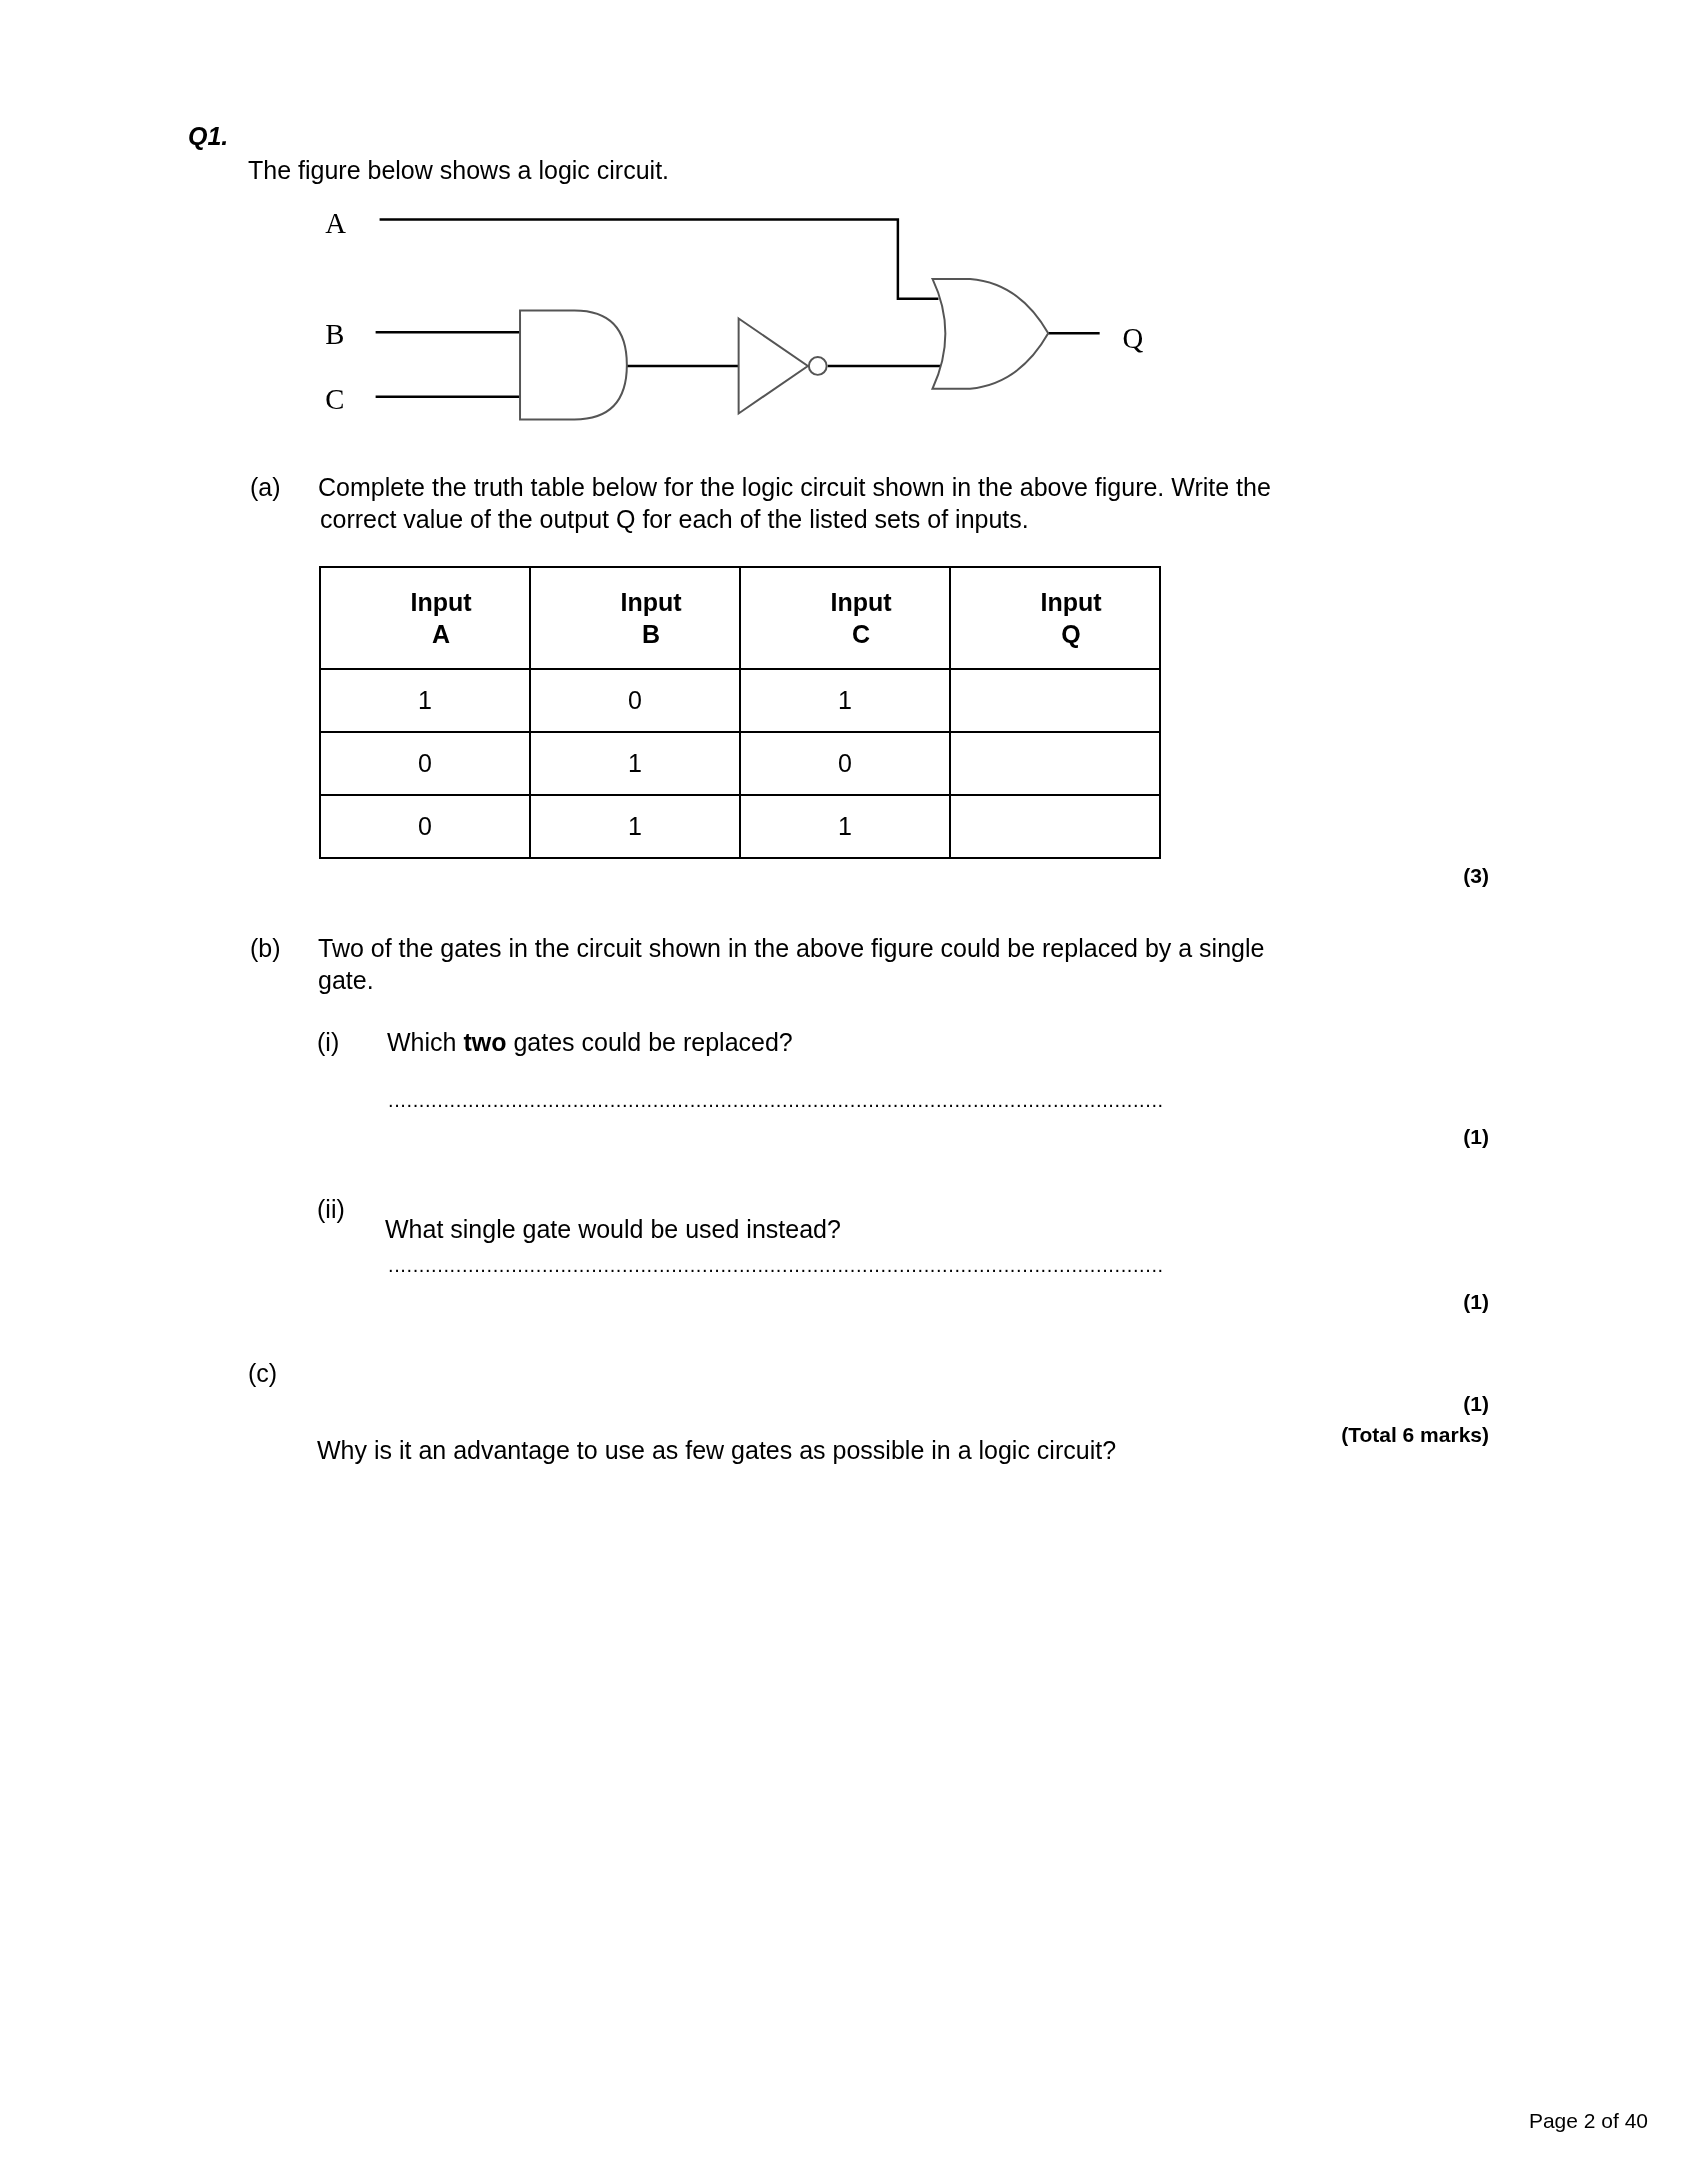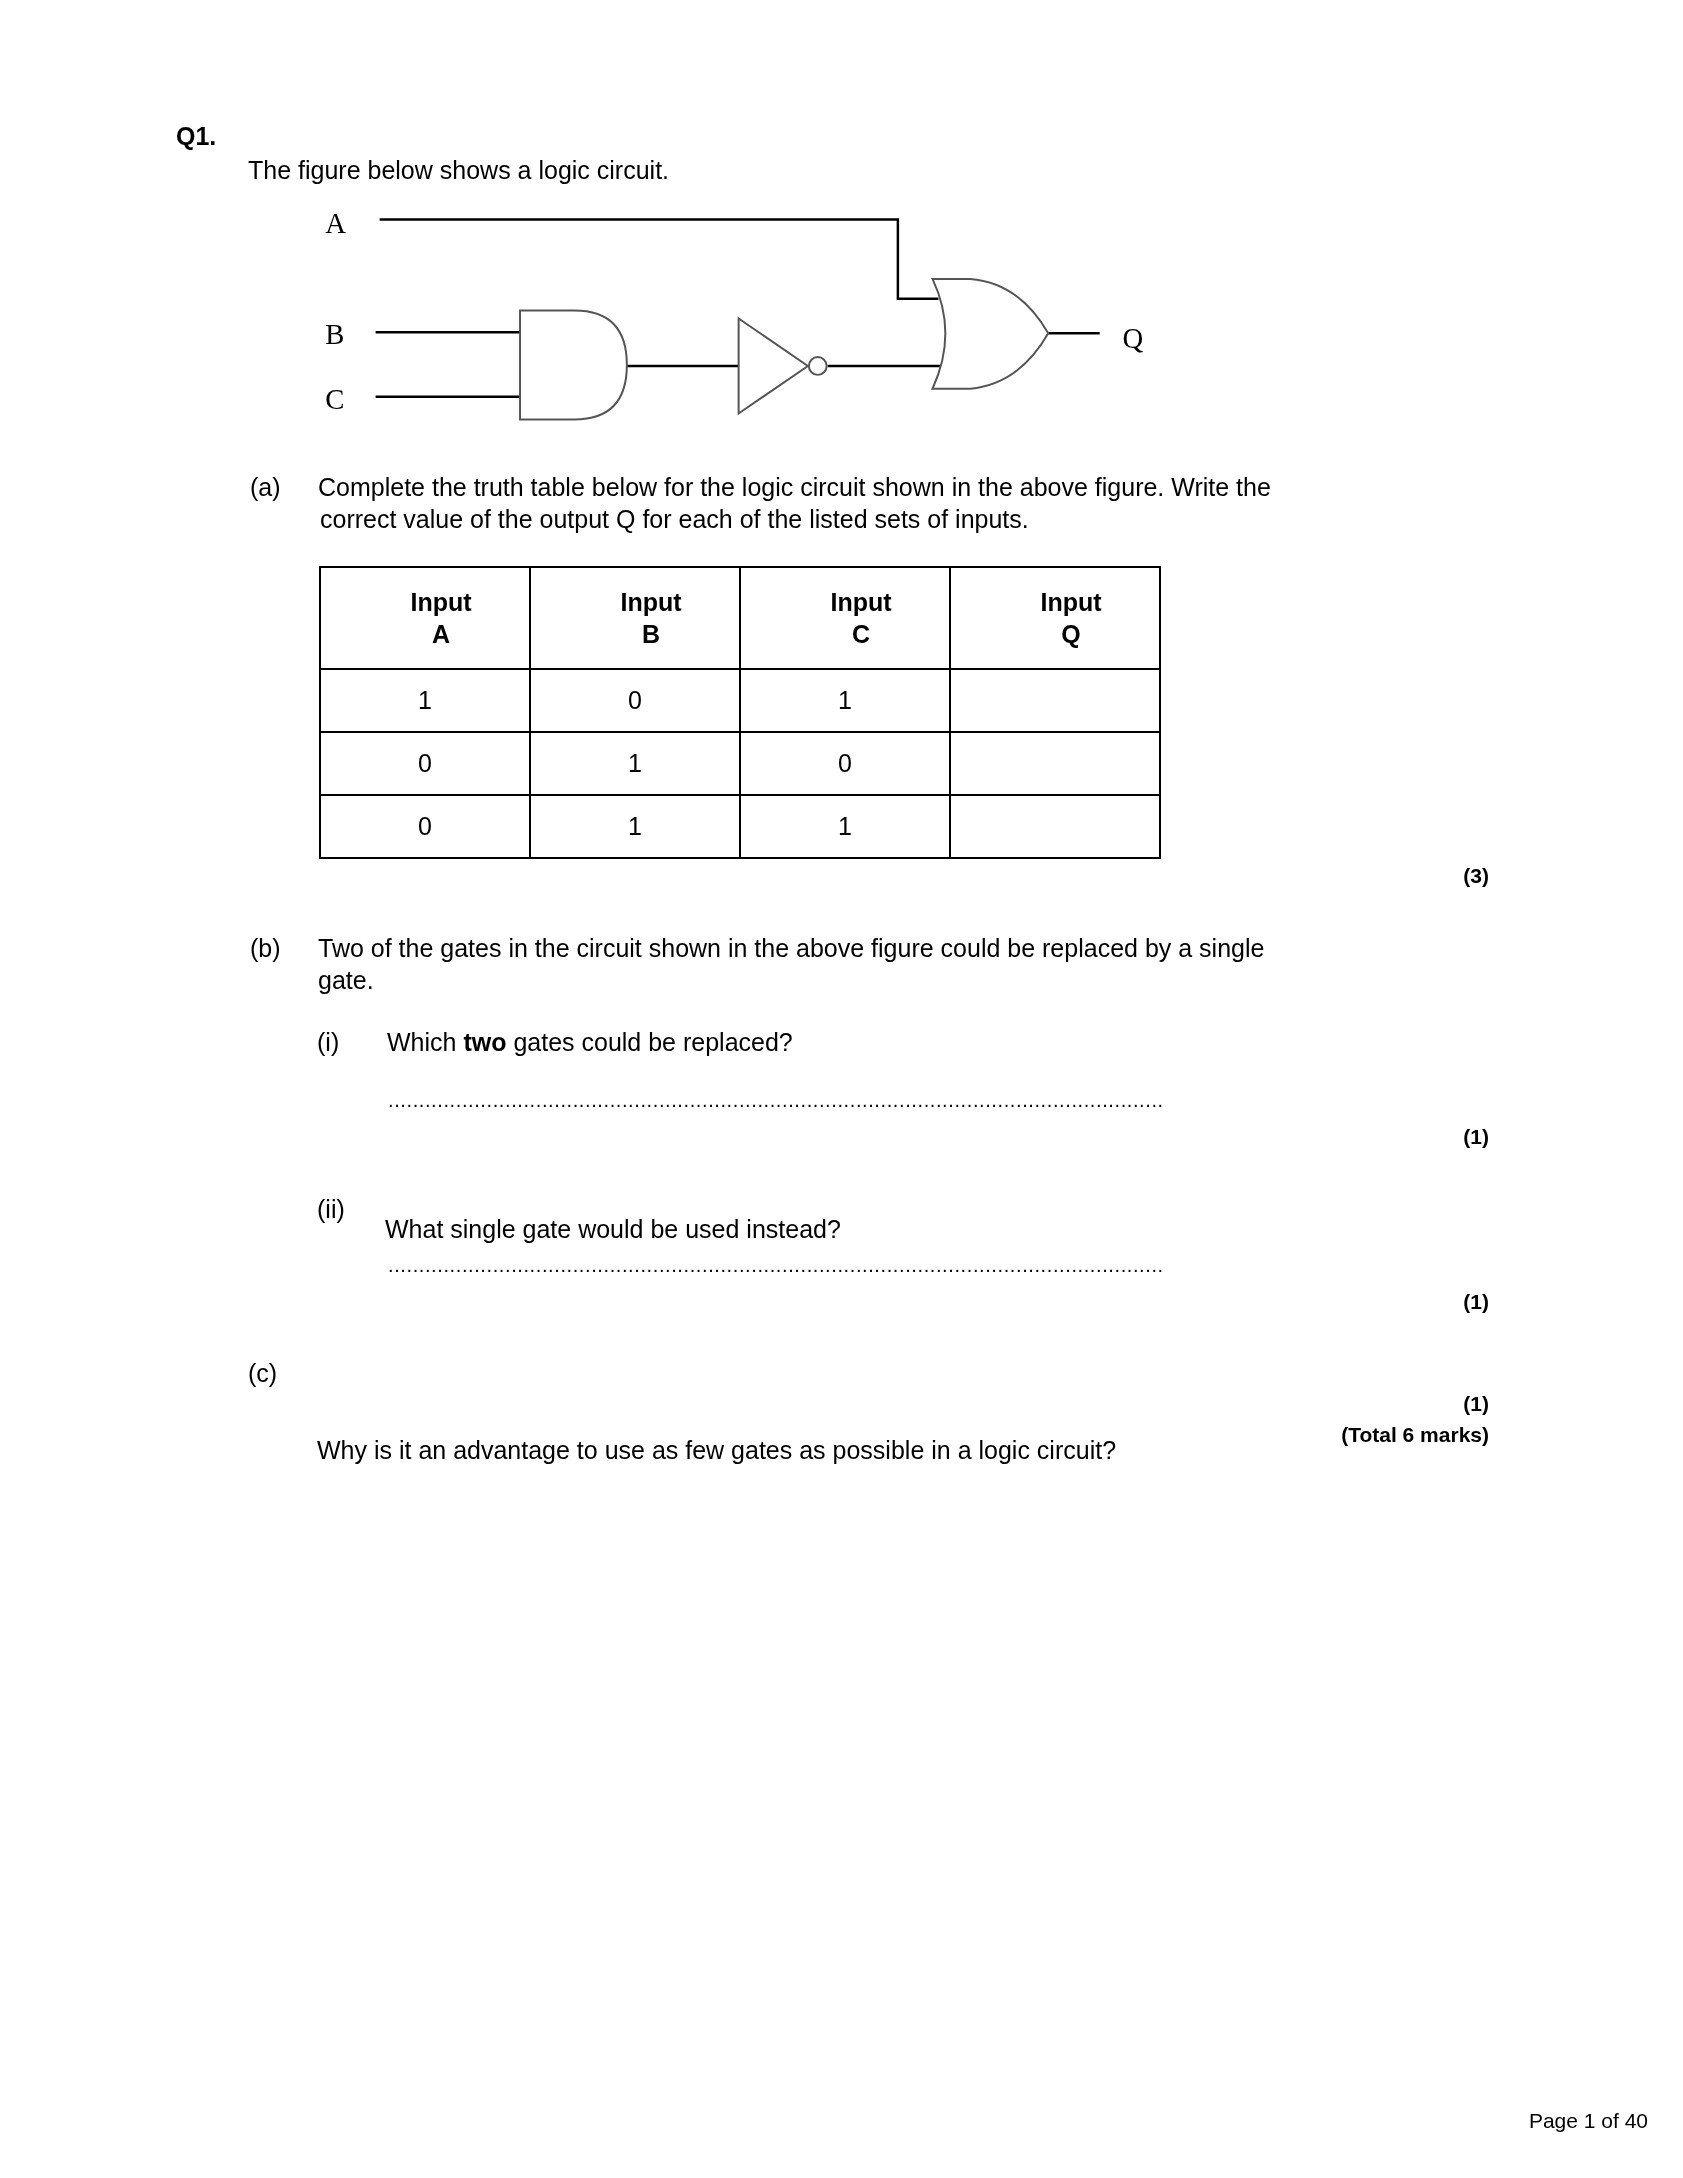--- a/index.html
+++ b/index.html
@@ -14,21 +14,21 @@
   table.tt td, table.tt th { border:2px solid #000; width:176px; text-align:center;
          font-size:25px; padding:0; }
   table.tt th { height:100px; font-weight:bold; line-height:32px;padding-left:32px; }
   table.tt td { height:61px; }
   .dots { font-size:20px; letter-spacing:0.6px; color:#000; overflow:hidden; width:834px; }
   .footer { font-size:21px; right:35px; }
 </style>
 </head>
 <body>
 
-<div class="abs txt bold" style="left:176px; top:120px;">Q1.</div>
+<div class="abs txt bold" style="left:188px; top:120px;font-style:italic;">Q1.</div>
 <div class="abs txt" style="left:248px; top:154px;">The figure below shows a logic circuit.</div>
 
 <svg width="1683" height="455" viewBox="0 0 1700 460">
   <g font-family="Liberation Serif, serif" font-size="29" fill="#000">
     <text x="328" y="236">A</text>
     <text x="328" y="348">B</text>
     <text x="328" y="414">C</text>
     <text x="1134" y="352">Q</text>
   </g>
   <g stroke="#000" stroke-width="2.5" fill="none">
@@ -103,14 +103,14 @@
 <div class="abs txt" style="left:317px; top:1193px;text-align:right;">(ii)</div>
 <div class="abs txt" style="left:385px; top:1193px;margin-top:20px;">What single gate would be used instead?</div>
 <div class="abs dots" style="left:388px; top:1254px;">..............................................................................................................................</div>
 <div class="abs mark" style="top:1289px;">(1)</div>
 
 <div class="abs txt" style="left:248px; top:1357px;">(c)</div>
 <div class="abs txt" style="left:317px; top:1408px;margin-top:26px;">Why is it an advantage to use as few gates as possible in a logic circuit?</div>
 <div class="abs mark" style="top:1391px;">(1)</div>
 <div class="abs mark" style="top:1422px;">(Total 6 marks)</div>
 
-<div class="abs footer" style="top:2109px;">Page 1 of 40</div>
+<div class="abs footer" style="top:2109px;">Page 2 of 40</div>
 
 
 </body></html>

